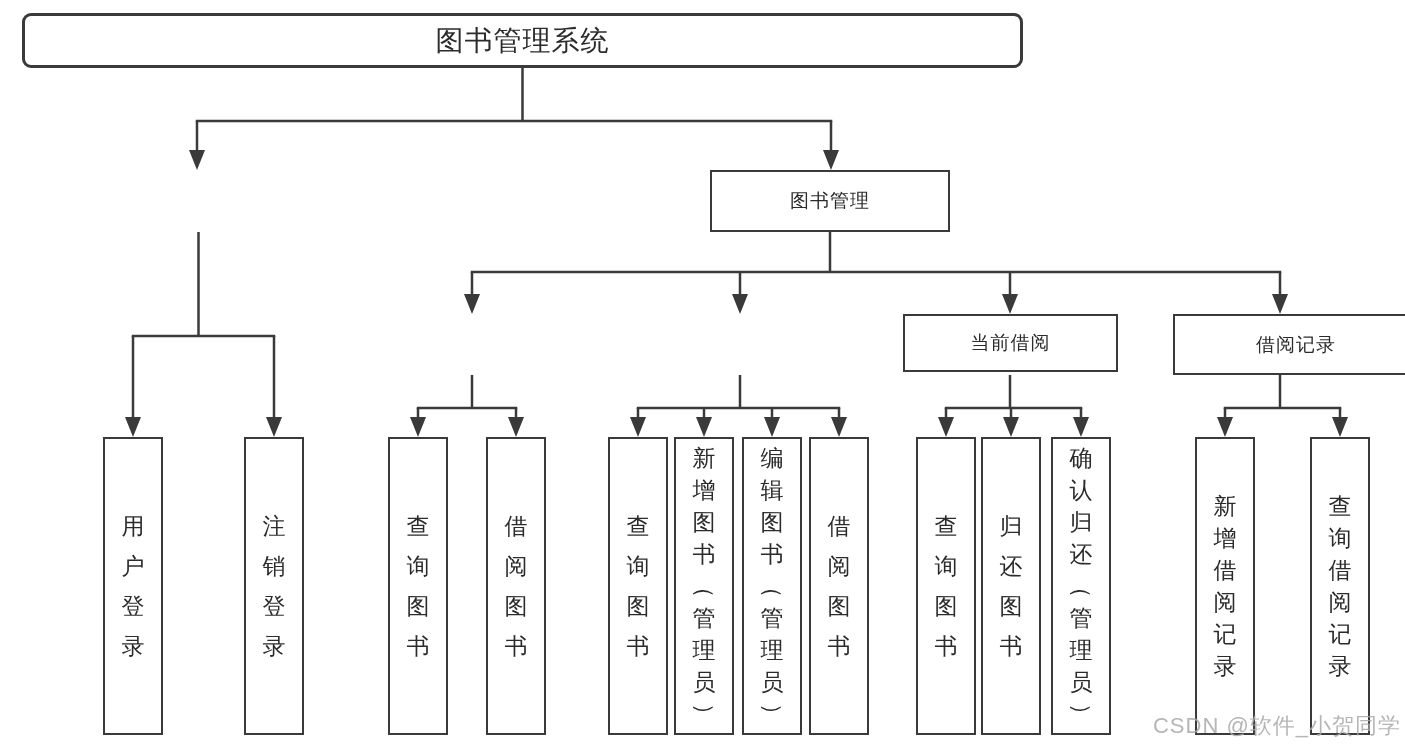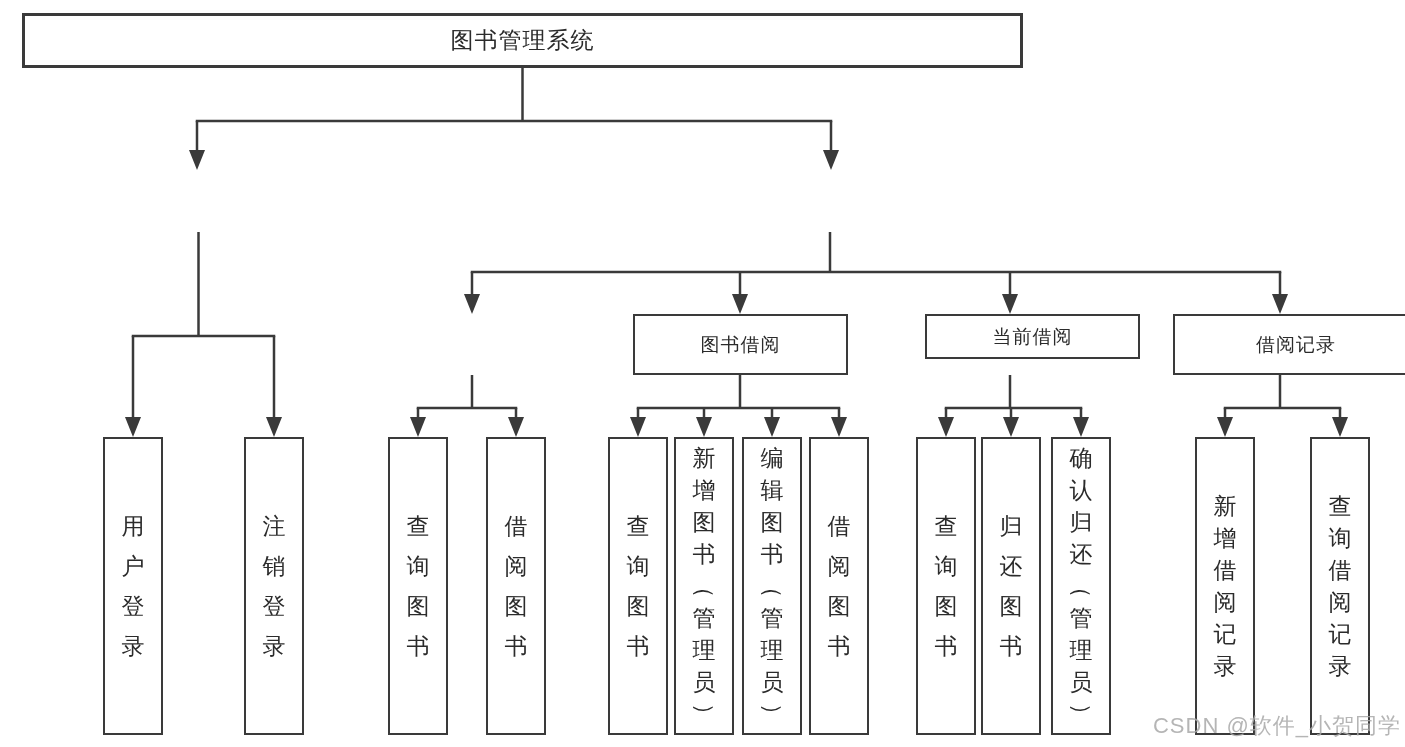--- a/index.html
+++ b/index.html
@@ -8,21 +8,21 @@
     position:relative; width:1405px; height:747px; background:var(--bg);
     font-family:"Liberation Sans","DejaVu Sans",sans-serif; overflow:hidden;
   }
   #wires { position:absolute; left:0; top:0; width:1405px; height:747px; pointer-events:none; }
   .hbox {
     position:absolute; box-sizing:border-box; background:#fff;
     border:2.5px solid var(--line); color:var(--text);
     display:flex; align-items:center; justify-content:center;
     font-size:19px; letter-spacing:1px; z-index:2;
   }
-  .hbox.root { border-width:3px; font-size:23px; }
+  .hbox.root { border-width:3px; font-size:28px;border-radius:9px; }
   .vbox {
     position:absolute; box-sizing:border-box; background:#fff;
     border:2.5px solid var(--line); color:var(--text);
     display:flex; flex-direction:column; align-items:center; justify-content:center;
     gap:17px; font-size:23px; z-index:2; padding:4px 0;
   }
   .vbox.tight { gap:9px; }
   .vbox span { display:block; line-height:1; height:23px; }
   .vbox span.rot { transform:rotate(90deg); }
   .watermark {
@@ -89,23 +89,23 @@
         <polygon points="938,417 954,417 946,437"></polygon>
         <polygon points="1003,417 1019,417 1011,437"></polygon>
         <polygon points="1073,417 1089,417 1081,437"></polygon>
         <polygon points="1217,417 1233,417 1225,437"></polygon>
         <polygon points="1332,417 1348,417 1340,437"></polygon>
       </g>
     </svg>
 
   <div class="hbox root" style="left:22px;top:13px;width:1001px;height:55px">图书管理系统</div>
 
-
-  <div class="hbox" style="left:633px;top:314px;width:215px;height:61px">图书借阅</div>
-  <div class="hbox" style="left:925px;top:314px;width:215px;height:45px">当前借阅</div>
+  <div class="hbox" style="left:710px;top:170px;width:240px;height:62px">图书管理</div>
+
+  <div class="hbox" style="left:903px;top:314px;width:215px;height:58px">当前借阅</div>
   <div class="hbox" style="left:1173px;top:314px;width:246px;height:61px">借阅记录</div>
 
   <div class="vbox" style="left:103px;top:437px;width:60px;height:298px">
       <span>用</span>
       <span>户</span>
       <span>登</span>
       <span>录</span>
     </div>
   <div class="vbox" style="left:244px;top:437px;width:60px;height:298px">
       <span>注</span>

